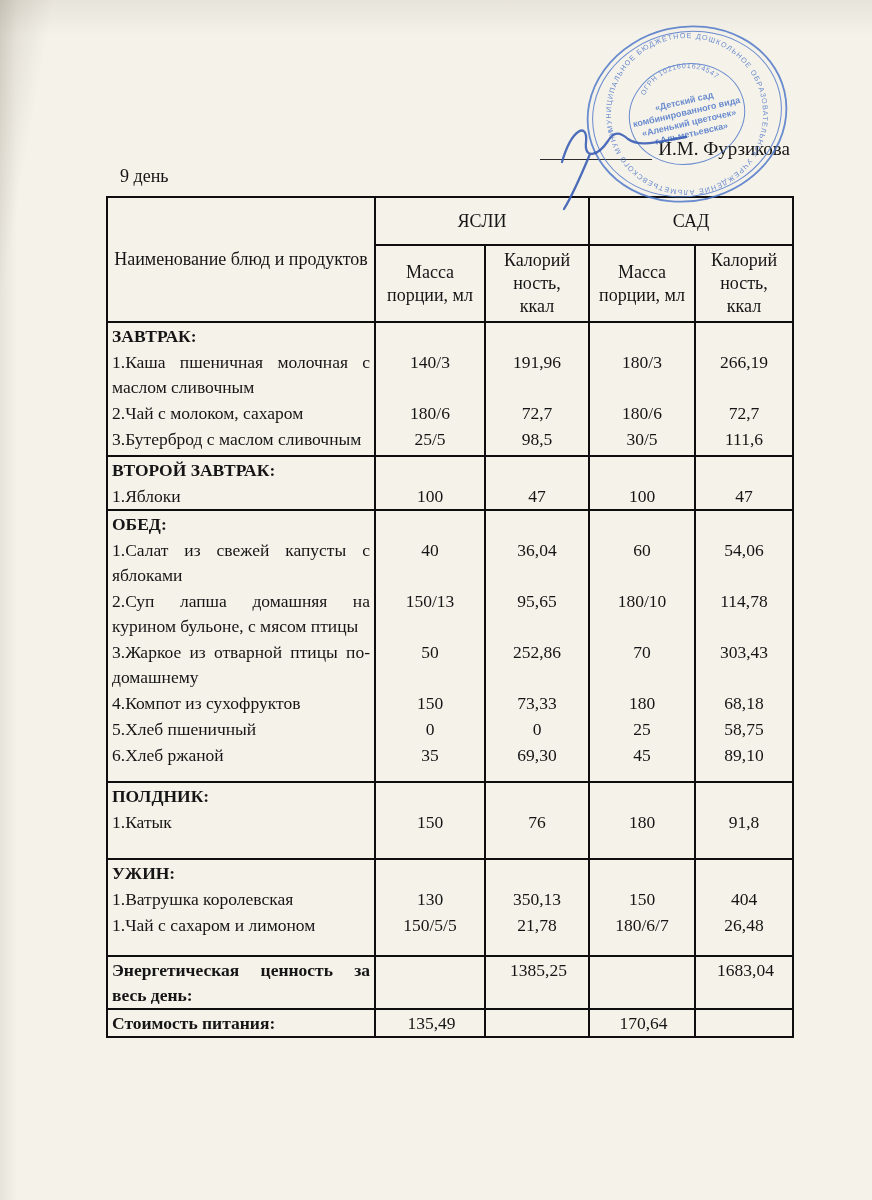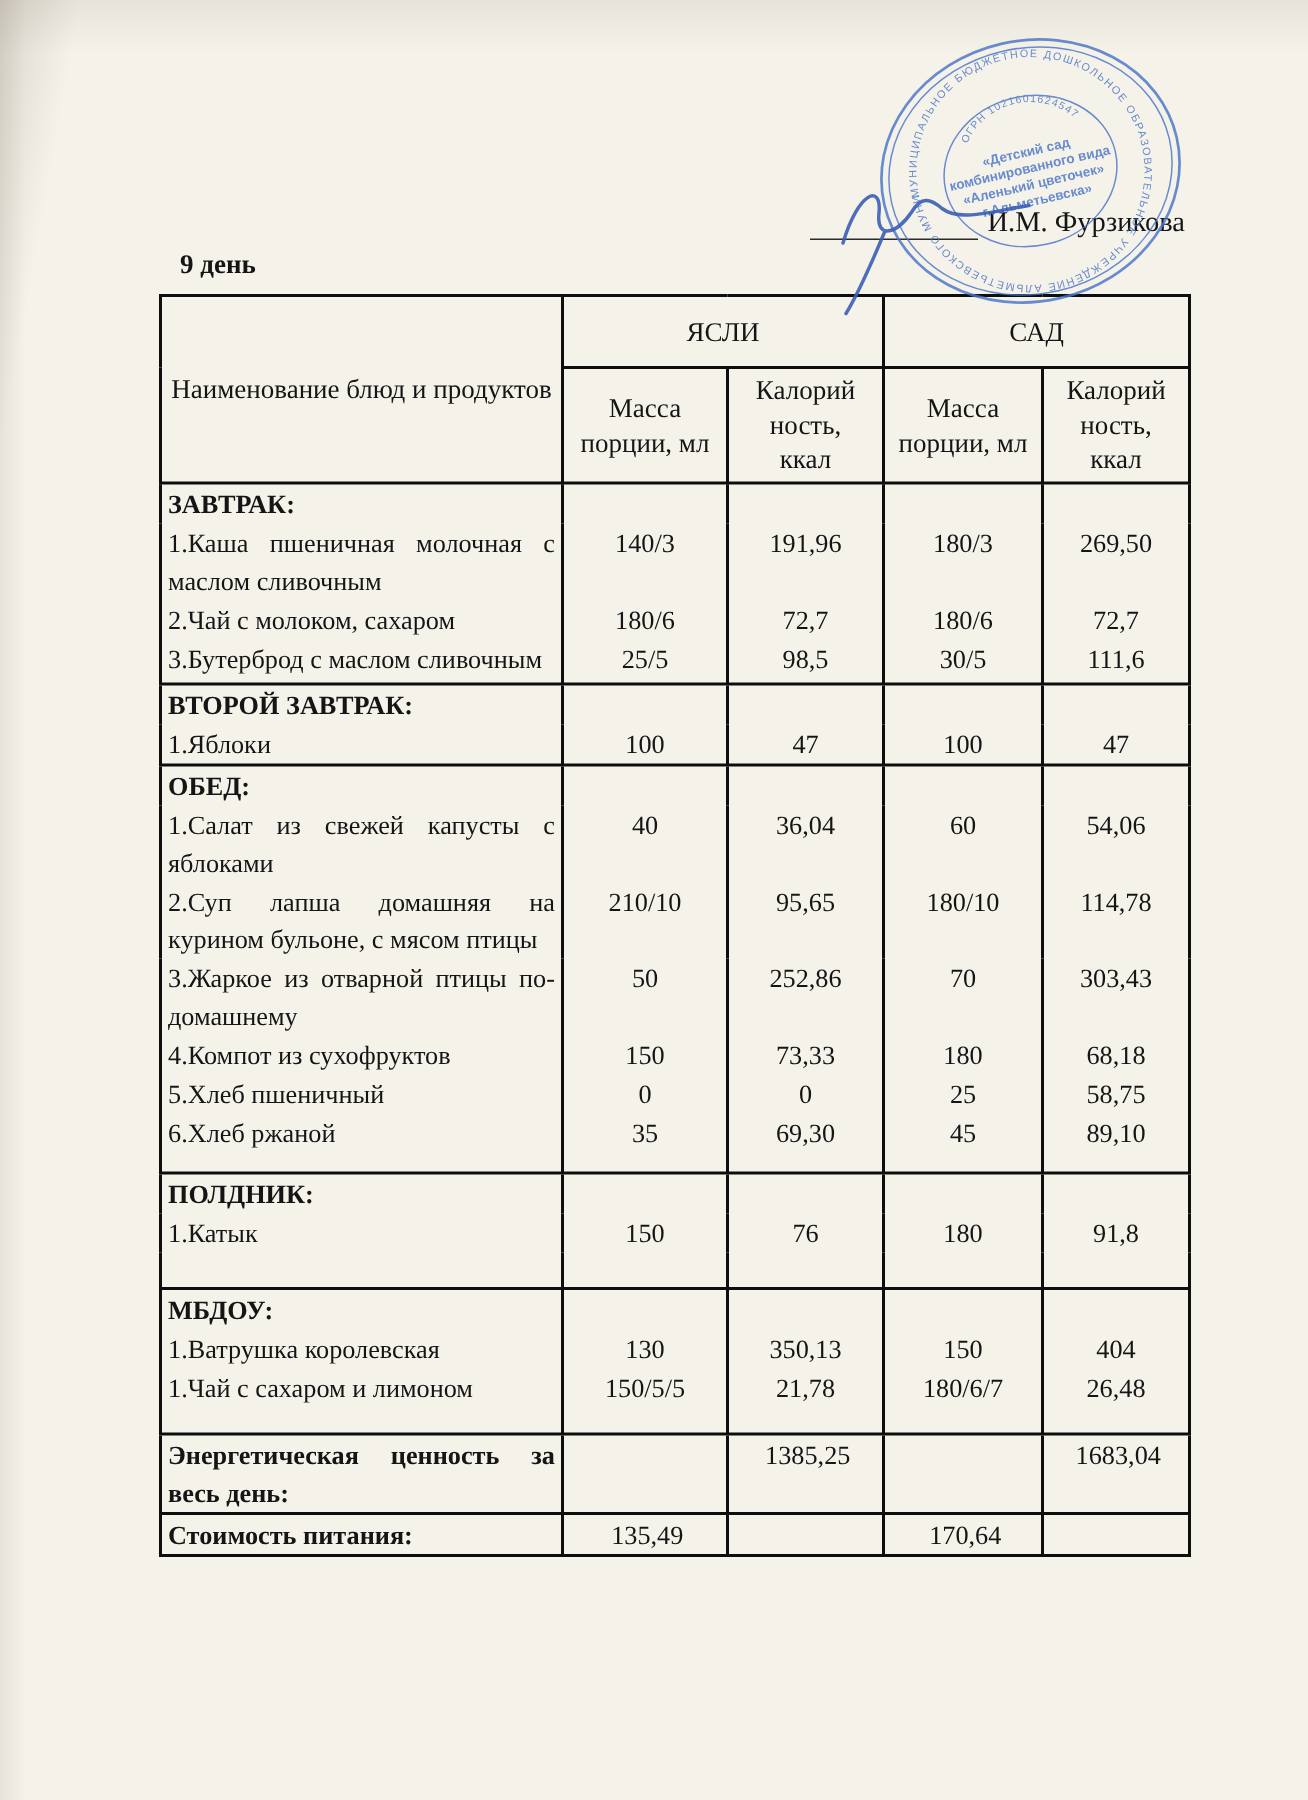--- a/index.html
+++ b/index.html
@@ -29,21 +29,21 @@
     display:flex;align-items:flex-end;font-size:19px;
   }
   .sig-underline{display:inline-block;width:112px;border-bottom:1.6px solid #2a2a2a;height:20px;margin-right:6px;}
   .stamp{
     position:absolute;left:578px;top:22px;width:218px;height:184px;
     z-index:3;opacity:.82;pointer-events:none;
   }
   .signature-svg{position:absolute;left:552px;top:110px;width:175px;height:104px;z-index:4;pointer-events:none;}
   .day-label{
     position:absolute;left:120px;top:166px;
-    font-weight:bold;font-size:18px;
+    font-weight:normal;font-size:18px;
   }
   table.menu{
     position:absolute;left:106px;top:196px;width:686px;
     border-collapse:collapse;table-layout:fixed;
     border:2.4px solid #0e0e0e;
   }
   table.menu th{
     border:2.4px solid #0e0e0e;
     font-weight:normal;font-size:18px;line-height:23px;
     text-align:center;vertical-align:middle;
@@ -139,21 +139,21 @@
           <td class="val"></td>
           <td class="val"></td>
           <td class="val"></td>
           <td class="val"></td>
         </tr>
         <tr>
           <td class="name">1.Каша пшеничная молочная с маслом сливочным</td>
           <td class="val">140/3</td>
           <td class="val">191,96</td>
           <td class="val">180/3</td>
-          <td class="val">269,50</td>
+          <td class="val">266,19</td>
         </tr>
         <tr>
           <td class="name">2.Чай с молоком, сахаром</td>
           <td class="val">180/6</td>
           <td class="val">72,7</td>
           <td class="val">180/6</td>
           <td class="val">72,7</td>
         </tr>
         <tr>
           <td class="name">3.Бутерброд с маслом сливочным</td>
@@ -192,21 +192,21 @@
         </tr>
         <tr>
           <td class="name">1.Салат из свежей капусты с яблоками</td>
           <td class="val">40</td>
           <td class="val">36,04</td>
           <td class="val">60</td>
           <td class="val">54,06</td>
         </tr>
         <tr>
           <td class="name">2.Суп лапша домашняя на курином бульоне, с мясом птицы</td>
-          <td class="val">210/10</td>
+          <td class="val">150/13</td>
           <td class="val">95,65</td>
           <td class="val">180/10</td>
           <td class="val">114,78</td>
         </tr>
         <tr>
           <td class="name">3.Жаркое из отварной птицы по-домашнему</td>
           <td class="val">50</td>
           <td class="val">252,86</td>
           <td class="val">70</td>
           <td class="val">303,43</td>
@@ -254,21 +254,21 @@
           <td class="val">91,8</td>
         </tr>
         <tr class="spacer" style="height: 24px;">
           <td class="name"></td>
           <td class="val"></td>
           <td class="val"></td>
           <td class="val"></td>
           <td class="val"></td>
         </tr>
         <tr class="section-start">
-          <td class="name title">МБДОУ:</td>
+          <td class="name title">УЖИН:</td>
           <td class="val"></td>
           <td class="val"></td>
           <td class="val"></td>
           <td class="val"></td>
         </tr>
         <tr>
           <td class="name">1.Ватрушка королевская</td>
           <td class="val">130</td>
           <td class="val">350,13</td>
           <td class="val">150</td>

